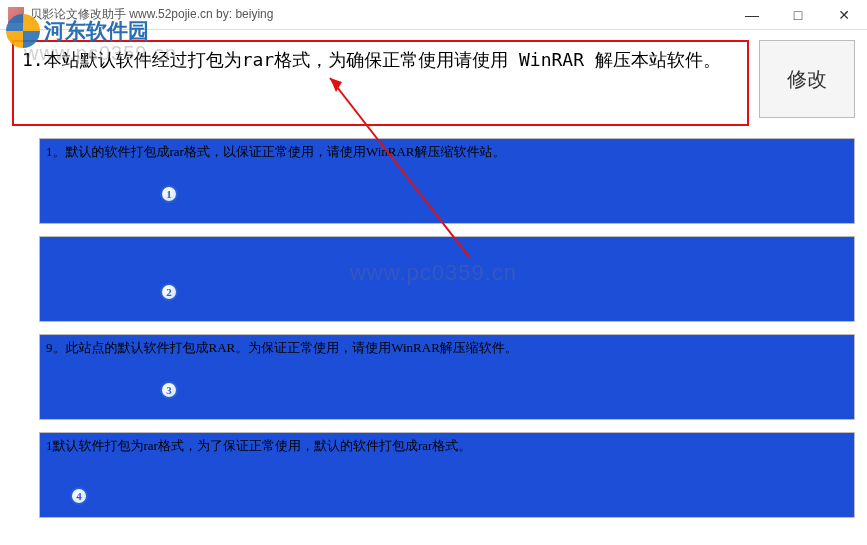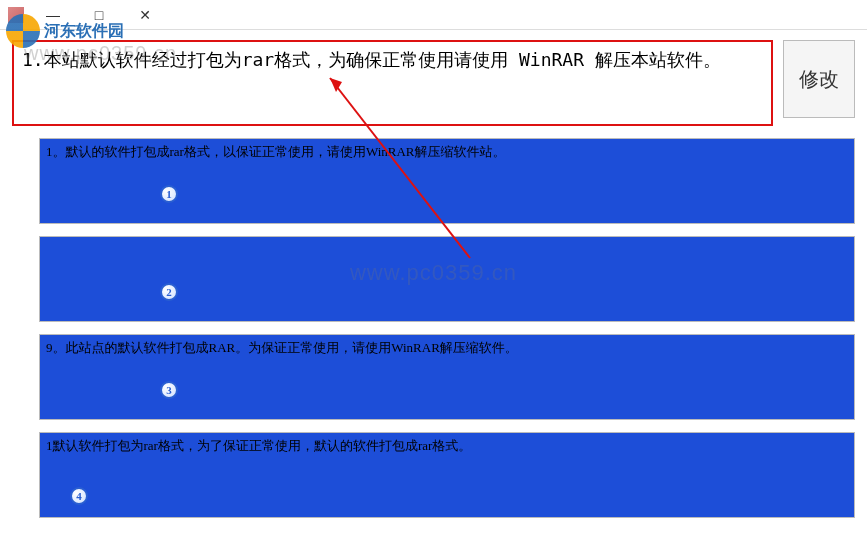--- a/index.html
+++ b/index.html
@@ -28,21 +28,21 @@
     .titlebar-text { color: #555; flex: 1; }
     .win-controls { display: flex; height: 100%; }
     .win-btn {
       width: 46px; height: 100%;
       display: flex; align-items: center; justify-content: center;
       color: #333; font-size: 14px;
     }
     .watermark-logo {
       position: absolute;
       top: 14px; left: 6px;
-      font-size: 16px; font-weight: bold;
+      font-size: 21px; font-weight: bold;
       color: #2a6fb5;
       pointer-events: none;
       z-index: 50;
       display: flex; align-items: center;
     }
     .watermark-logo .orb {
       width: 34px; height: 34px; border-radius: 50%;
       background: conic-gradient(#f7a600 0 90deg, #2a6fb5 90deg 180deg, #f7a600 180deg 270deg, #2a6fb5 270deg 360deg);
       margin-right: 4px;
       opacity: .9;
@@ -77,21 +77,21 @@
       height: 86px;
       border: 2px solid #d11;
       padding: 6px 8px;
       font-family: SimSun, monospace;
       font-size: 18px;
       resize: none;
       outline: none;
       position: relative;
     }
     .modify-btn {
-      width: 72px;
+      width: 96px;
       height: 78px;
       border: 1px solid #bbb;
       background: #f5f5f5;
       font-size: 20px;
       color: #333;
       cursor: pointer;
     }
     .result-panel {
       border: 1px solid #bbb;
       height: 86px;
@@ -121,20 +121,21 @@
       position: absolute;
       z-index: 40;
       pointer-events: none;
     }
   </style>
 </head>
 <body>
 
 <div class="titlebar">
   <div class="titlebar-icon"></div>
+  <div class="titlebar-text">贝影论文修改助手 www.52pojie.cn by: beiying</div>
   <div class="win-controls">
     <div class="win-btn">—</div>
     <div class="win-btn">□</div>
     <div class="win-btn close">✕</div>
   </div>
 </div>
 
 <div class="watermark-logo">
   <div class="orb"></div>
   <span>河东软件园</span>

